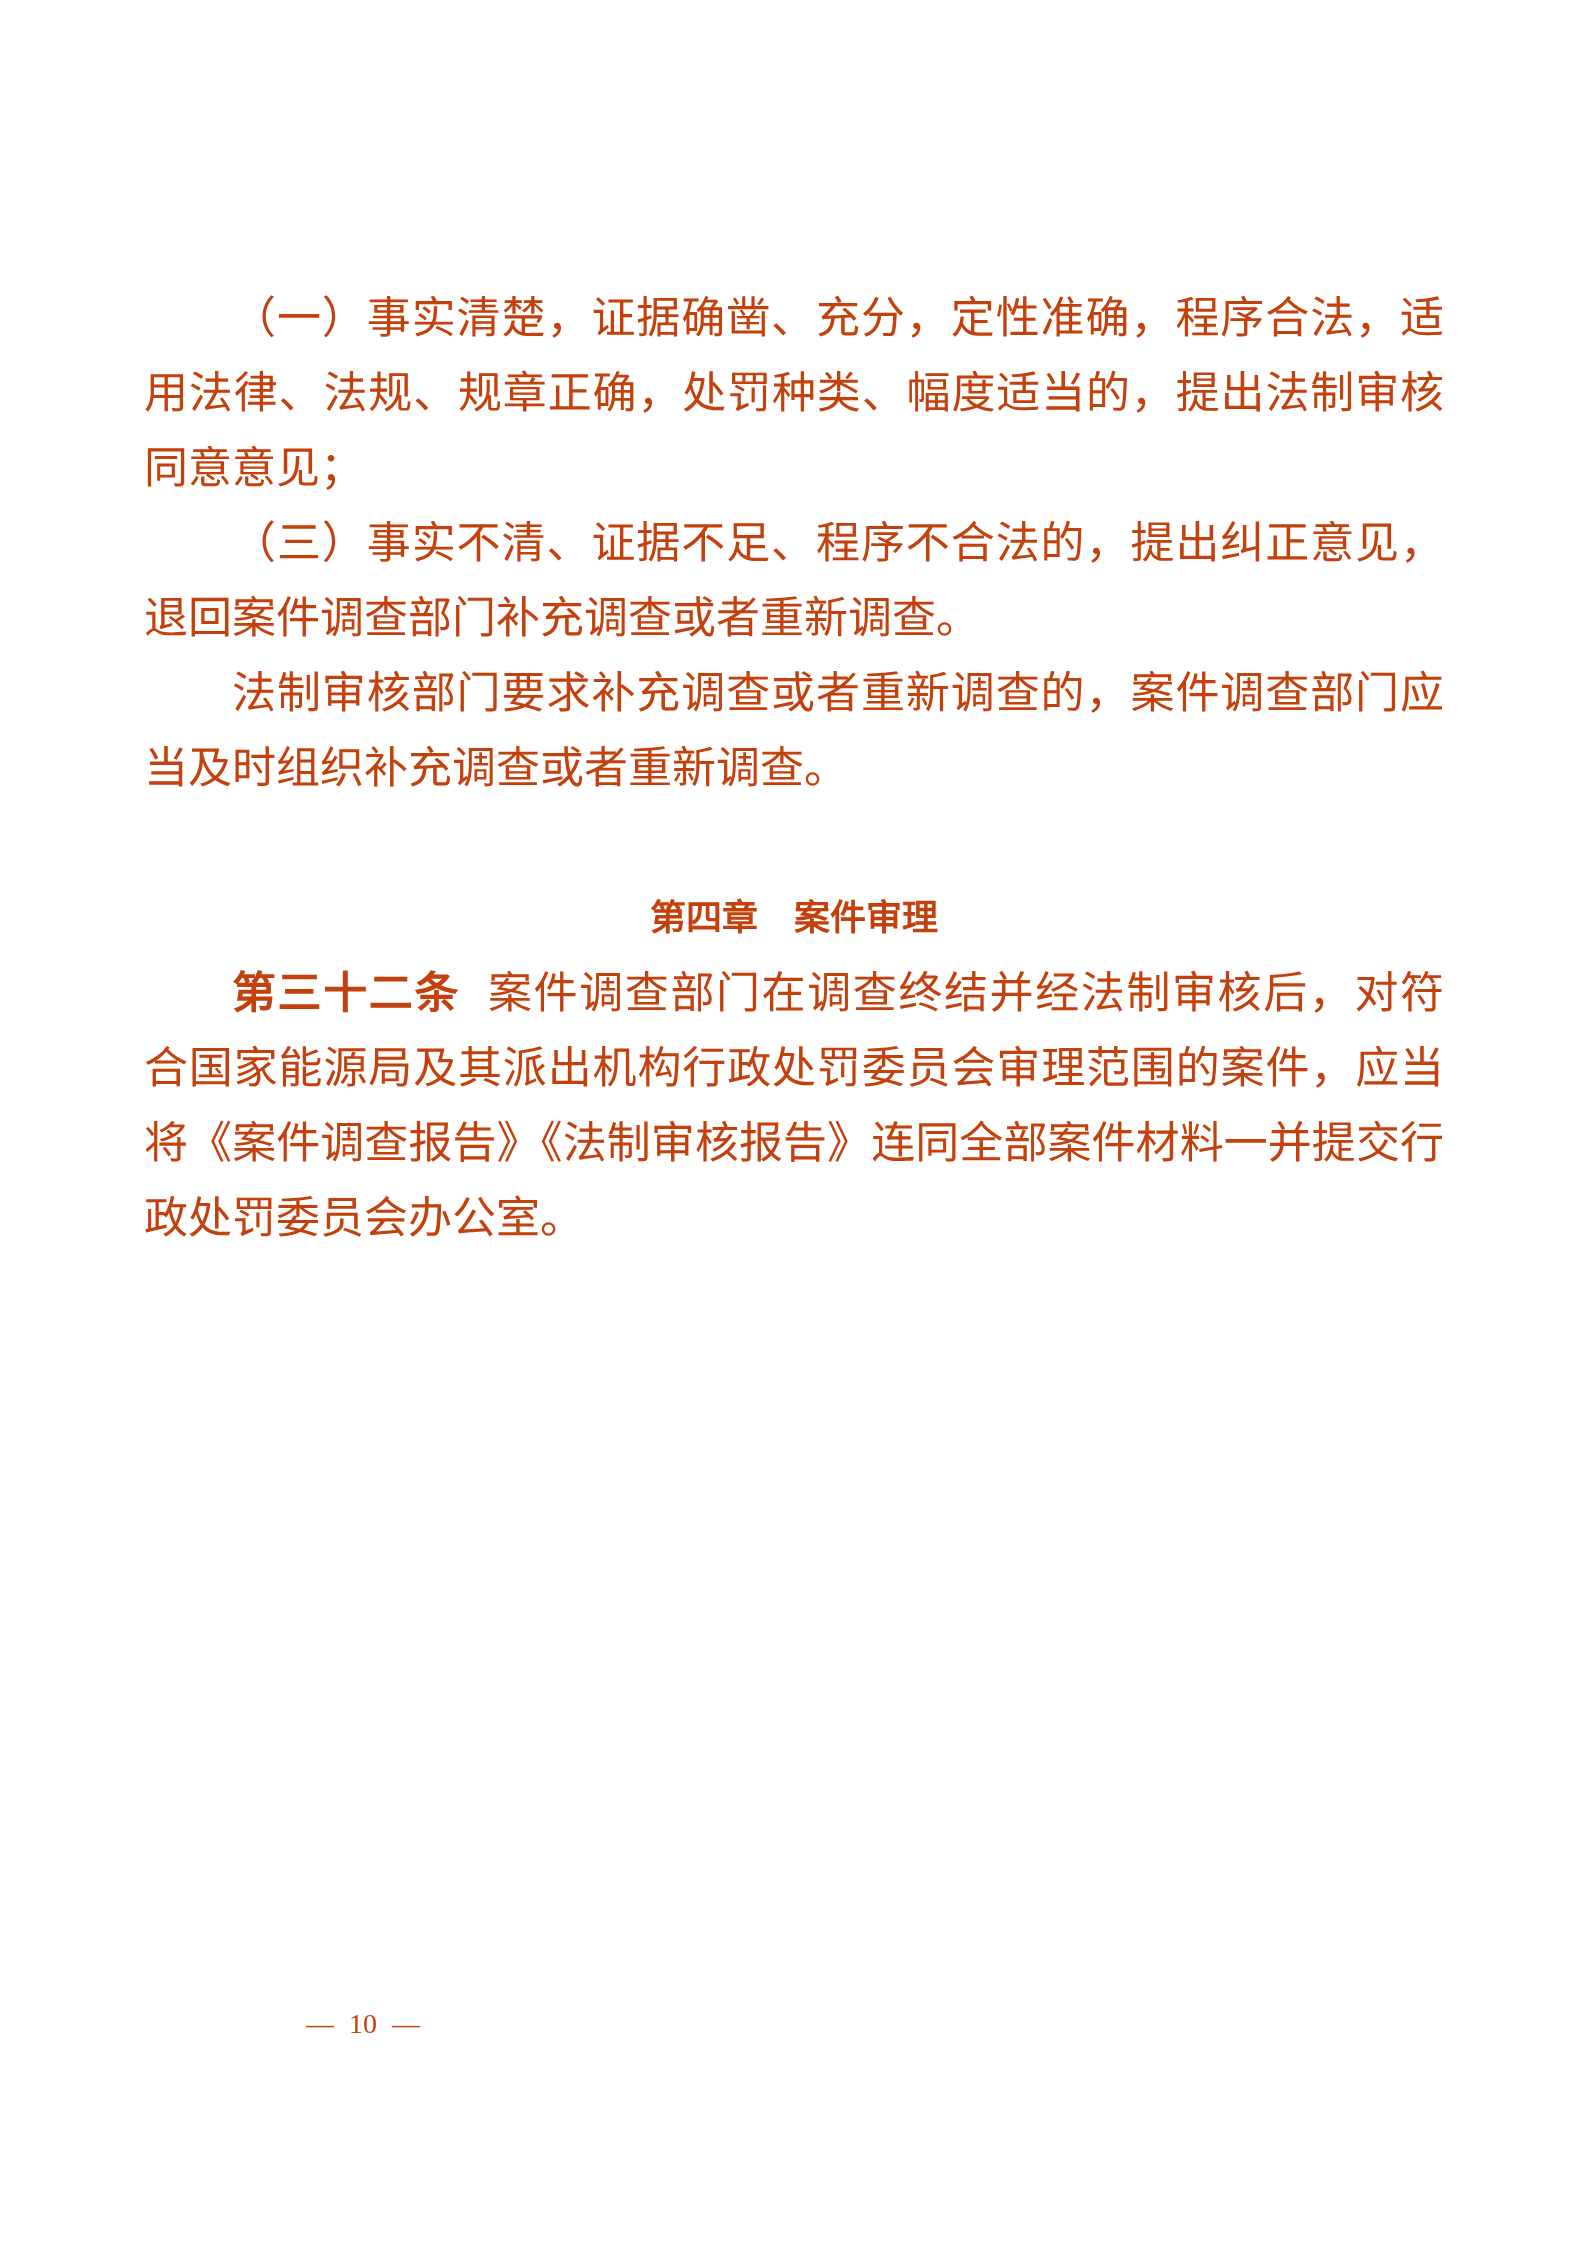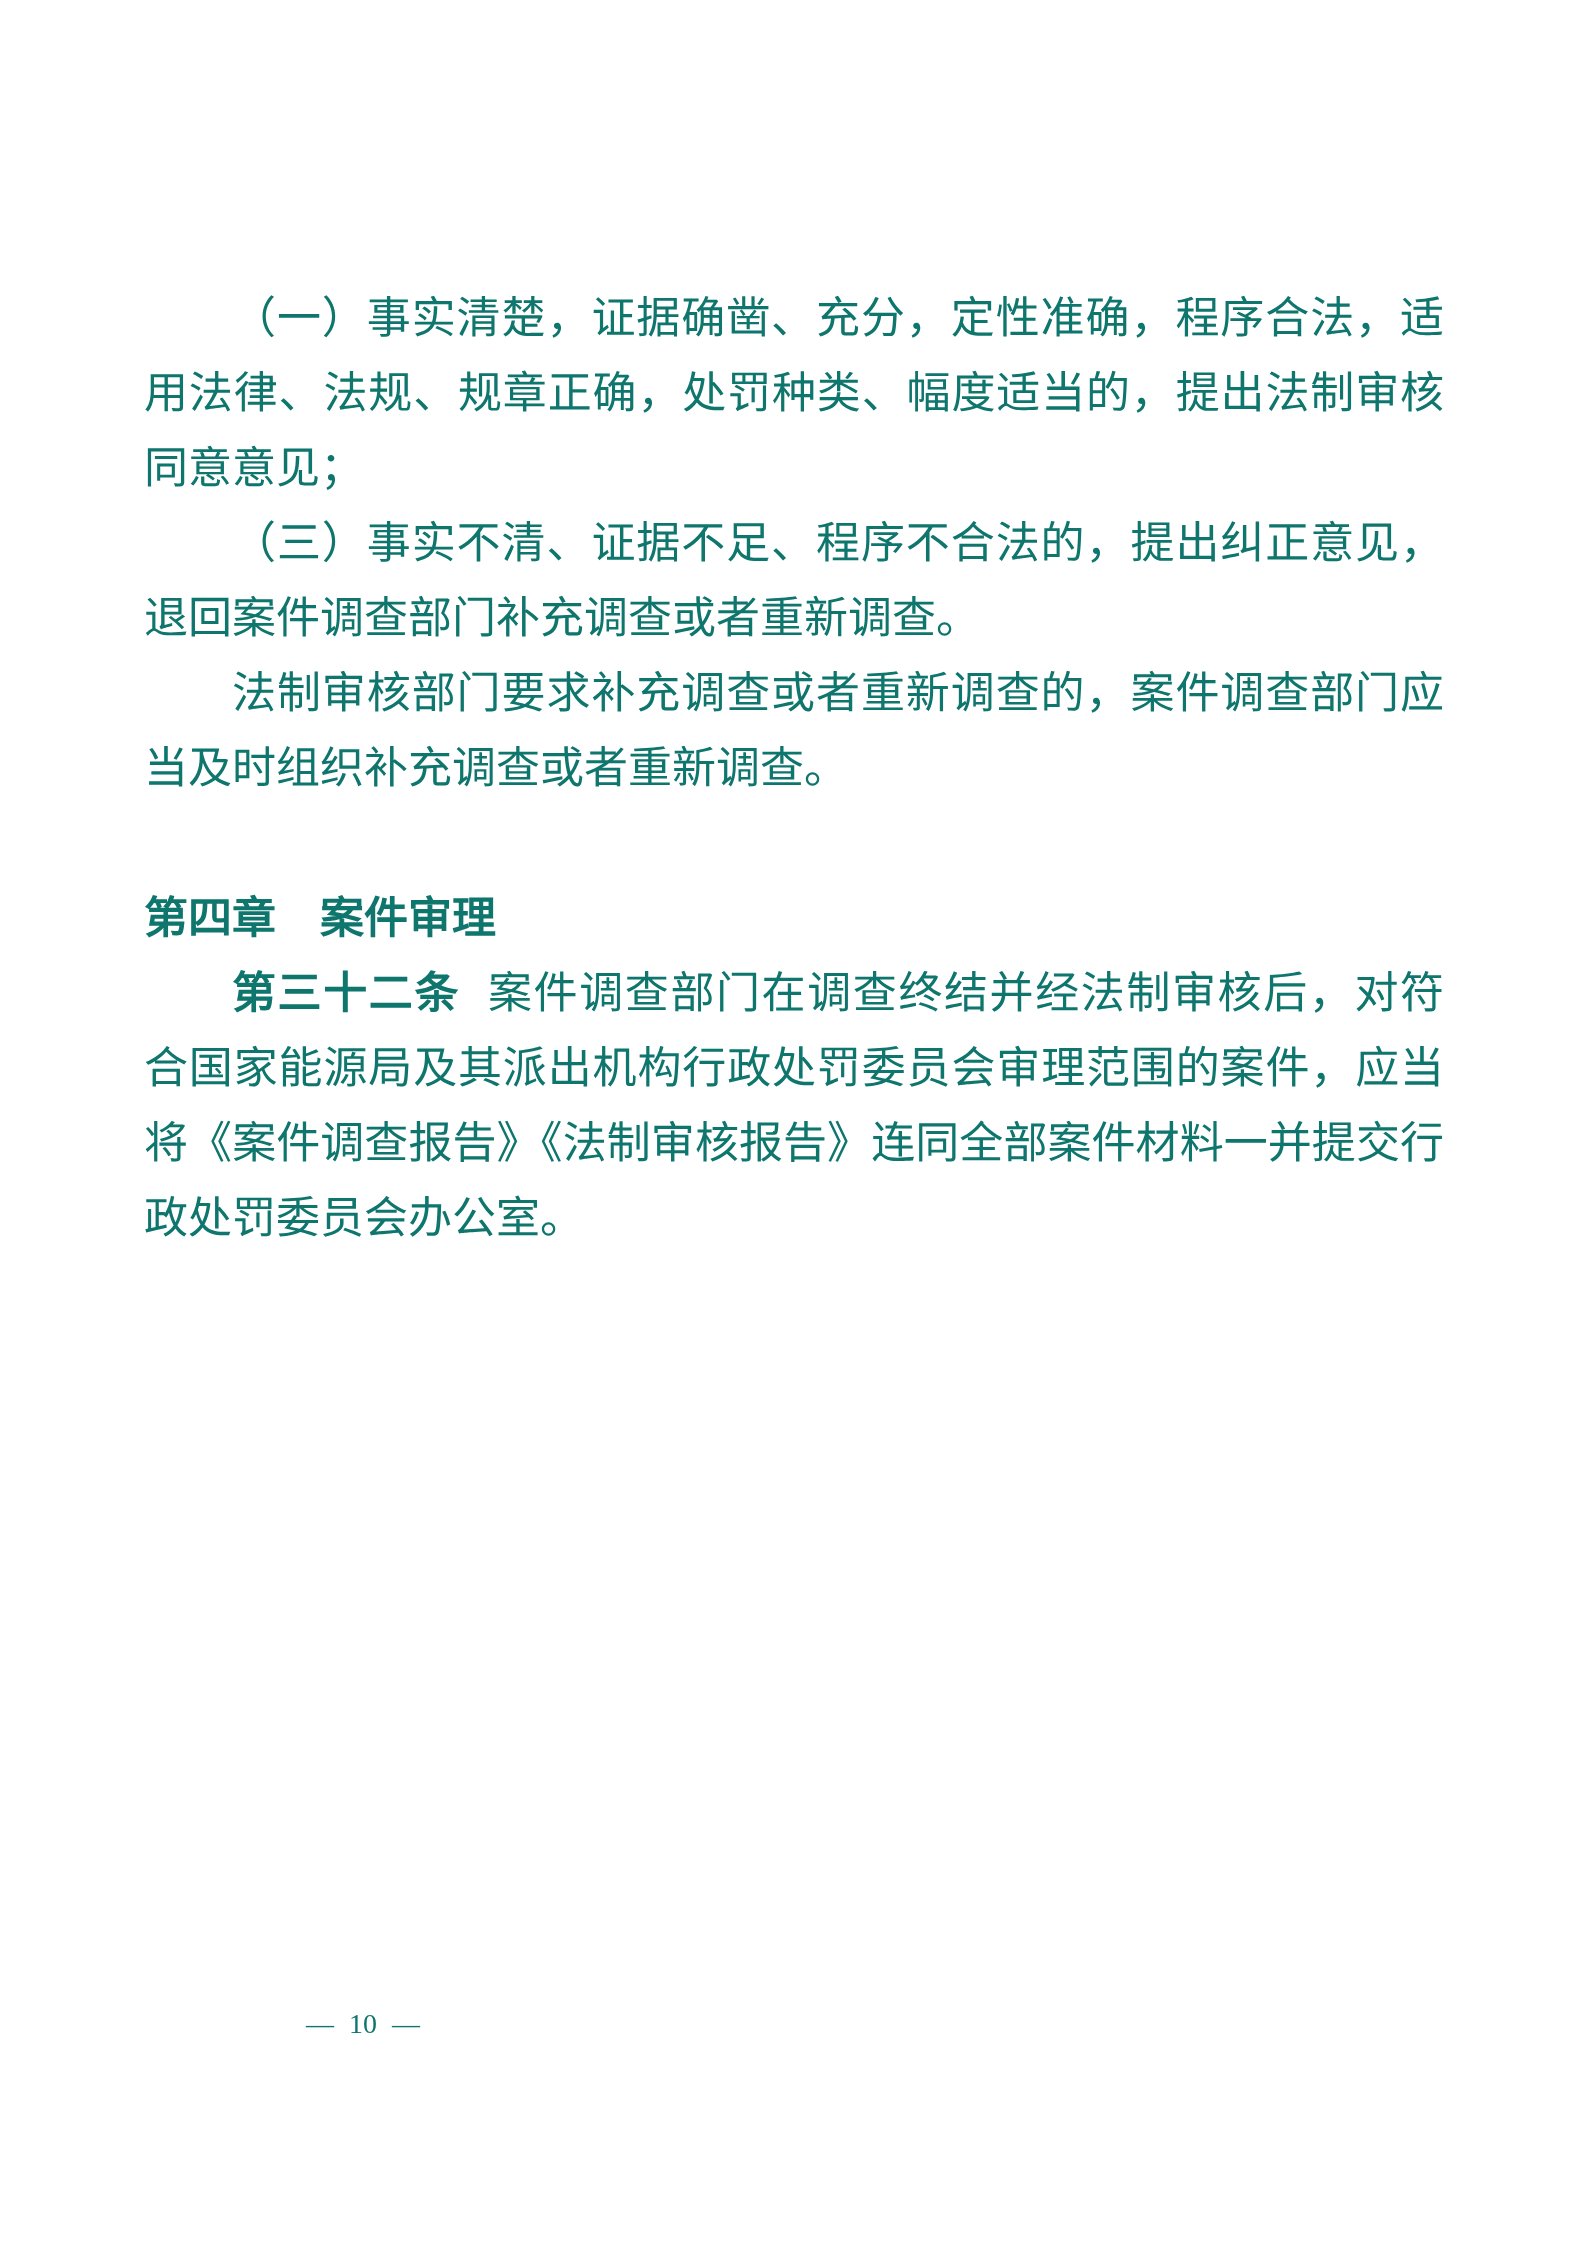--- a/index.html
+++ b/index.html
@@ -7,42 +7,42 @@
     padding: 0;
     background: #ffffff;
   }
   .page {
     position: relative;
     width: 1587px;
     height: 2245px;
     background: #ffffff;
     overflow: hidden;
     font-family: "Liberation Sans", "DejaVu Sans", sans-serif;
-    color: #0f766e;
+    color: #c2410c;
   }
   .content {
     position: absolute;
     left: 144px;
     top: 280px;
     width: 1300px;
     font-size: 44px;
     line-height: 75px;
     text-align: justify;
     text-justify: inter-ideograph;
   }
   .para {
     margin: 0;
     text-indent: 88px;
   }
   .chapter {
     margin: 75px 0 0 0;
-    font-size: 44px;
+    font-size: 36px;
     line-height: 75px;
     font-weight: bold;
-    text-align: left;
+    text-align: center;
     text-indent: 0;
   }
   .art-num {
     font-weight: bold;
     margin-right: 28px;
   }
   .footer {
     position: absolute;
     top: 2002px;
     left: 283px;

